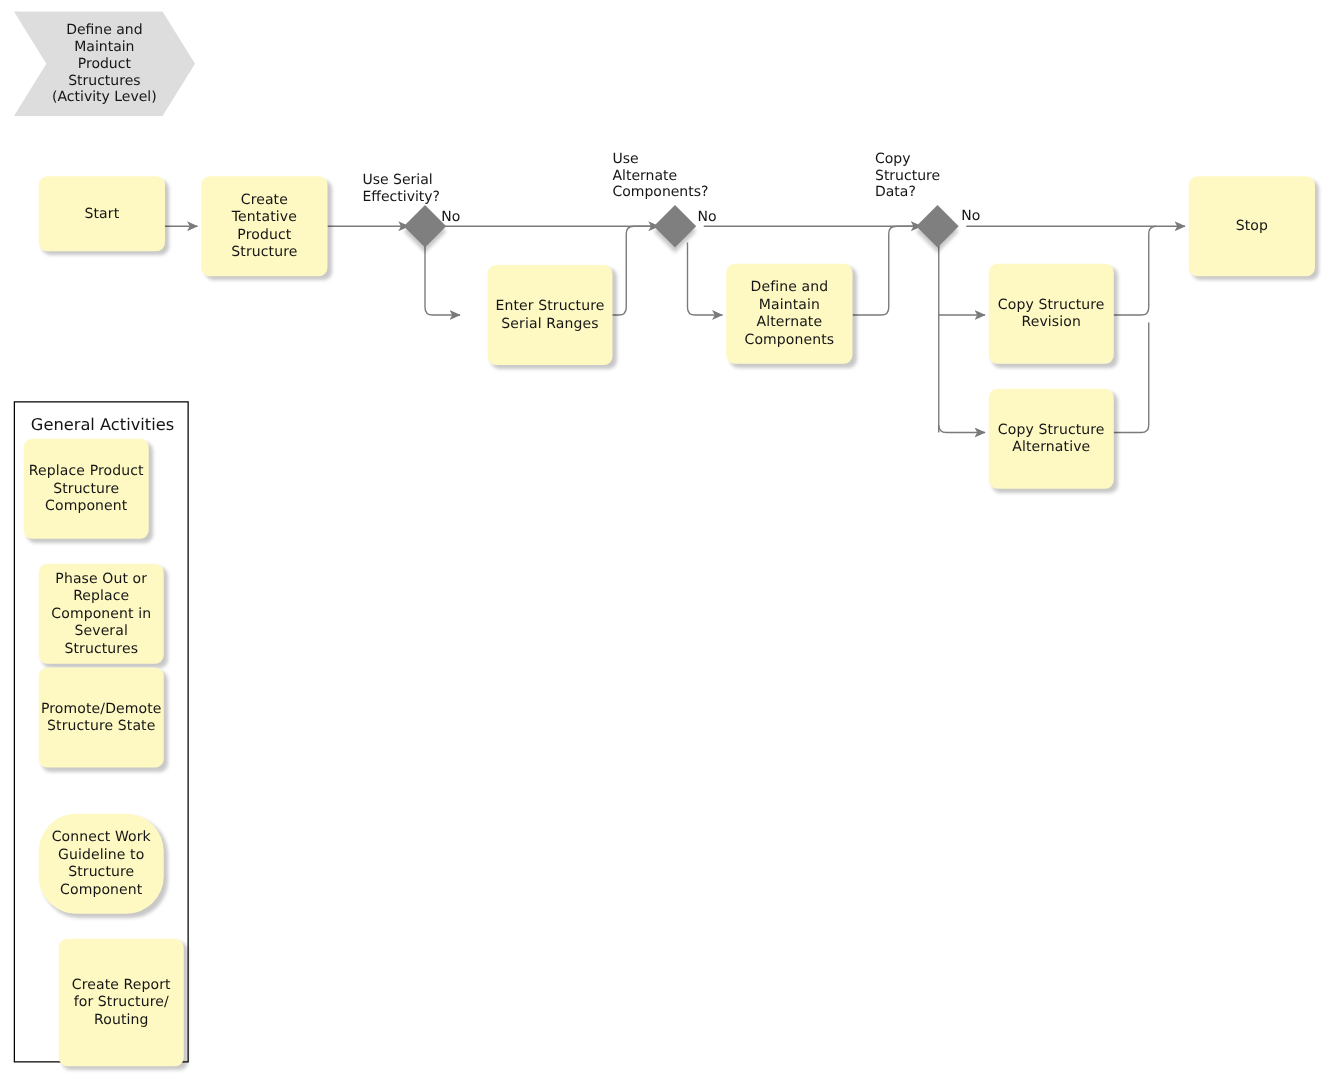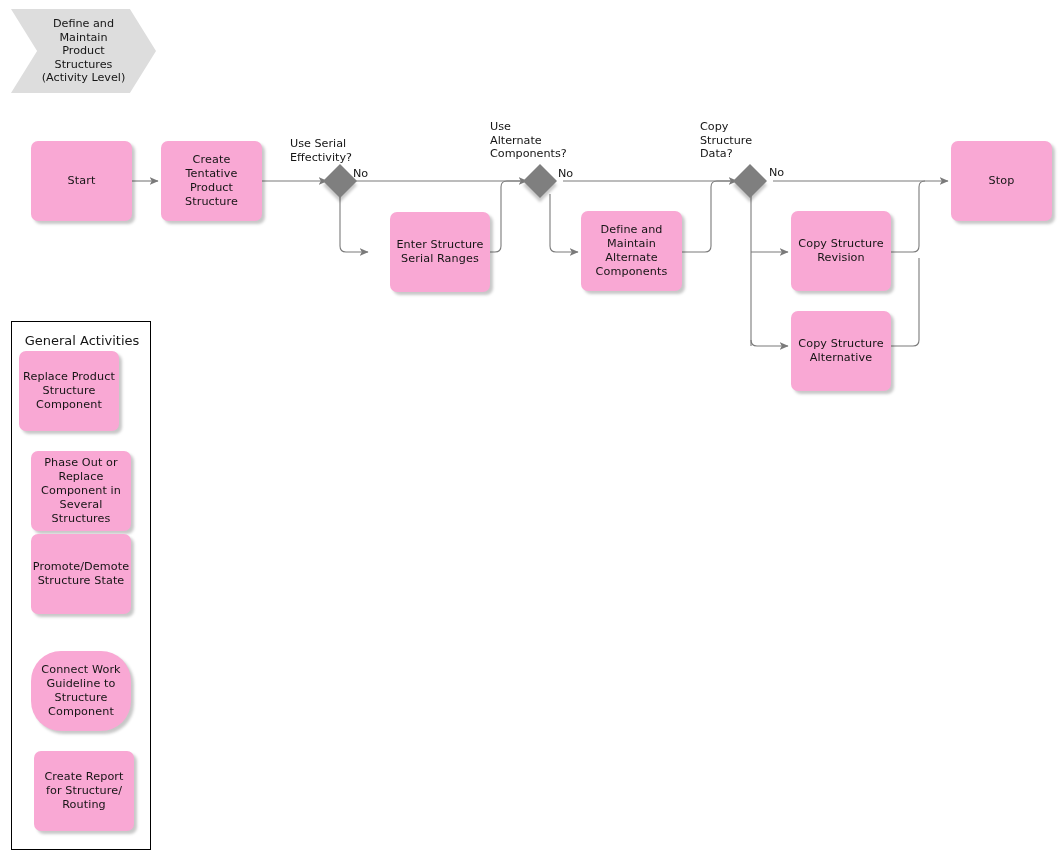--- a/index.html
+++ b/index.html
@@ -24,21 +24,21 @@
     top: 0;
     width: 1060px;
     height: 860px;
     pointer-events: none;
   }
 
   
   .node {
     position: absolute;
     box-sizing: border-box;
-    background: #f9a8d4;
+    background: #fef9c3;
     border-radius: 7px;
     display: flex;
     align-items: center;
     justify-content: center;
     text-align: center;
     color: #151515;
     font-size: 11.2px;
     line-height: 14px;
     letter-spacing: .1px;
     box-shadow: 3px 3px 3px rgba(0,0,0,0.22);
@@ -151,21 +151,21 @@
       <path d="M891,346 L913,346 Q919,346 919,340 L919,258"></path>
     </g>
   </svg>
 
   <div class="banner">Define and
 Maintain
 Product
 Structures
 (Activity Level)</div>
 
-  <div class="node" style="left:31px; top:141px; width:101px; height:80px;">Start</div>
+  <div class="node" style="left:31px; top:141px; width:101px; height:60px;">Start</div>
 
   <div class="node" style="left:161px; top:141px; width:101px; height:80px;">Create
 Tentative
 Product
 Structure</div>
 
   <div class="node" style="left:371px; top:212px; width:100px; height:80px;margin-left:19px;">Enter Structure
 Serial Ranges</div>
 
   <div class="node" style="left:581px; top:211px; width:101px; height:80px;">Define and
@@ -213,17 +213,17 @@
 Structures</div>
 
   <div class="node" style="left:31px; top:534px; width:100px; height:80px;">Promote/Demote
 Structure State</div>
 
   <div class="node" style="left:31px; top:651px; width:100px; height:80px;border-radius:30px;">Connect Work
 Guideline to
 Structure
 Component</div>
 
-  <div class="node" style="left:34px; top:751px; width:100px; height:80px;">Create Report
+  <div class="node" style="left:47px; top:751px; width:100px; height:102px;">Create Report
 for Structure/
 Routing</div>
 
 </div>
 
 </body></html>

